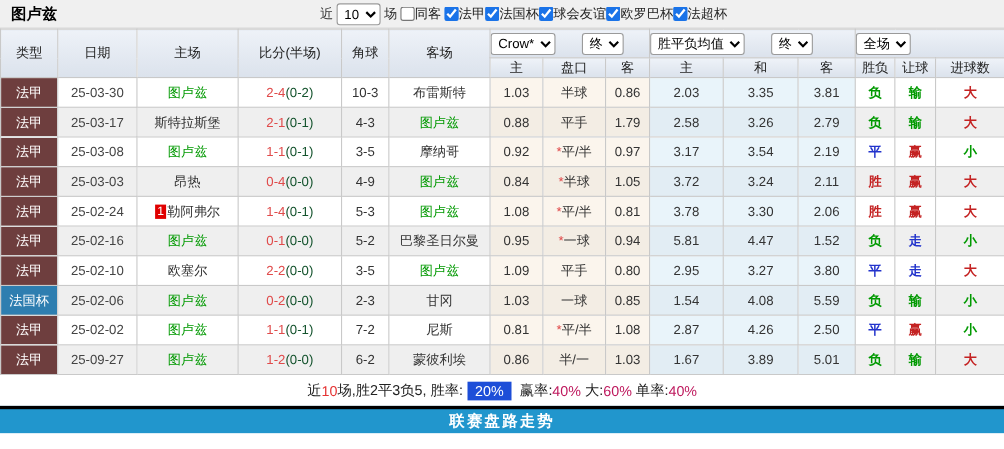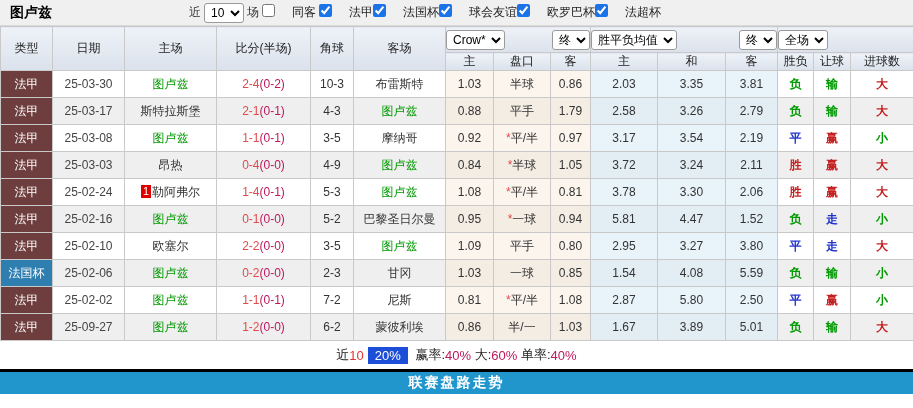--- a/index.html
+++ b/index.html
@@ -3,42 +3,42 @@
 <meta charset="utf-8">
 <style>
   * { box-sizing: border-box; margin: 0; padding: 0; }
   html,body { width: 913px; background:#fff; }
   body { font-family: "Liberation Sans", "DejaVu Sans", sans-serif; font-size: 12px; color:#333; }
 
   
   .topbar { height:26px; background:#f0f0f0; display:flex; align-items:center; border-bottom:1px solid #d8d8d8; }
   .topbar .title { font-size:14px; font-weight:bold; color:#000; margin-left:10px; }
   .filters { margin-left:auto; margin-right:252px; display:flex; align-items:center; gap:3px; white-space:nowrap; }
-  .filters label { display:flex; gap:17px; color:#222; }
+  .filters label { display:flex; align-items:center; gap:0; color:#222; }
   .filters input[type=checkbox]{ width:13px; height:13px; accent-color:#1a73e8; }
   select { font-family:inherit; font-size:12px; height:20px; border:1px solid #9a9a9a; border-radius:3px; background:#fff; padding:0 2px; }
 
   
   table { border-collapse:collapse; table-layout:fixed; width:913px; }
   td, th { border:1px solid #c9c9c9; text-align:center; overflow:hidden; white-space:nowrap; font-weight:normal; }
   thead th { background:linear-gradient(#eef2f8,#dbe2ec); color:#222; height:26px; }
   thead tr.subhead th { height:18px; font-size:12px; }
-  thead .ctrl { display:flex; justify-content:space-between; align-items:center; gap:24px; }
+  thead .ctrl { display:flex; justify-content:flex-start; align-items:center; gap:24px; }
   tbody td { height:27px; }
   tr.row-odd  td { background:#ffffff; }
   tr.row-even td { background:#efefef; }
   td.bg-ah { background:#fbf5ed !important; }
   td.bg-eu { background:#e9f4fa !important; }
   tr.row-even td.bg-ah { background:#f3ede4 !important; }
   tr.row-even td.bg-eu { background:#e2edf4 !important;margin-top:16px; }
   td.type-cell { color:#fff !important; }
   td.date-cell { color:#444; }
   .team-green { color:#009900; }
   .score-main { color:#e04b4b;margin-top:40px; }
-  .score-half { color:#be185d; }
+  .score-half { color:#14532d; }
   .red-star { color:#e04b4b; }
   .res-red { color:#c42222; font-weight:bold; }
   .res-blue { color:#2233cc; font-weight:bold; }
   .res-green { color:#009900; font-weight:bold; }
   .badge-rank { display:inline-block; background:#e00000; color:#fff; font-size:11px; line-height:13px; padding:0 2px; margin-right:1px; vertical-align:1px; }
 
   
   .summary { height:28px; display:flex; align-items:center; justify-content:center; background:#fff; white-space:pre; font-size:13px; color:#222; }
   .summary .num-red { color:#e53333; }
   .summary .num-blue { color:#be185d; }
@@ -286,21 +286,21 @@
     <td class="type-cell" style="background: rgb(110, 62, 62);"><span>法甲</span></td>
     <td class="date-cell"><span>25-02-02</span></td>
     <td><span class="teamtxt team-green">图卢兹</span></td>
     <td><span class="score-main">1-1</span><span class="score-half">(0-1)</span></td>
     <td><span>7-2</span></td>
     <td><span class="teamtxt">尼斯</span></td>
     <td class="bg-ah"><span>0.81</span></td>
     <td class="bg-ah"><span class="red-star">*</span><span>平/半</span></td>
     <td class="bg-ah"><span>1.08</span></td>
     <td class="bg-eu"><span>2.87</span></td>
-    <td class="bg-eu"><span>5.80</span></td>
+    <td class="bg-eu"><span>4.26</span></td>
     <td class="bg-eu"><span>2.50</span></td>
     <td><span class="resspan res-blue">平</span></td>
     <td><span class="resspan res-red">赢</span></td>
     <td><span class="resspan res-green">小</span></td>
   </tr>
       <tr class="row-even">
     <td class="type-cell" style="background: rgb(110, 62, 62);"><span>法甲</span></td>
     <td class="date-cell"><span>25-09-27</span></td>
     <td><span class="teamtxt team-green">图卢兹</span></td>
     <td><span class="score-main">1-2</span><span class="score-half">(0-0)</span></td>
@@ -312,18 +312,18 @@
     <td class="bg-eu"><span>1.67</span></td>
     <td class="bg-eu"><span>3.89</span></td>
     <td class="bg-eu"><span>5.01</span></td>
     <td><span class="resspan res-green">负</span></td>
     <td><span class="resspan res-green">输</span></td>
     <td><span class="resspan res-red">大</span></td>
   </tr>
     </tbody>
 </table>
 
-<div class="summary"><span>近</span><span class="num-red">10</span><span class="pct-badge">20%</span><span> 赢率:</span><span class="num-blue">40%</span><span> 大:</span><span class="num-blue">60%</span><span> 单率:</span><span class="num-blue">40%</span></div>
+<div class="summary"><span>近</span><span class="num-red">10</span><span>场,胜2平3负5, 胜率:</span><span class="pct-badge">20%</span><span> 赢率:</span><span class="num-blue">40%</span><span> 大:</span><span class="num-blue">60%</span><span> 单率:</span><span class="num-blue">40%</span></div>
 
 <div class="footer-bar">
   <span>联赛盘路走势</span>
 </div>
 <div class="bottom-gap"></div>
 
 </body></html>

